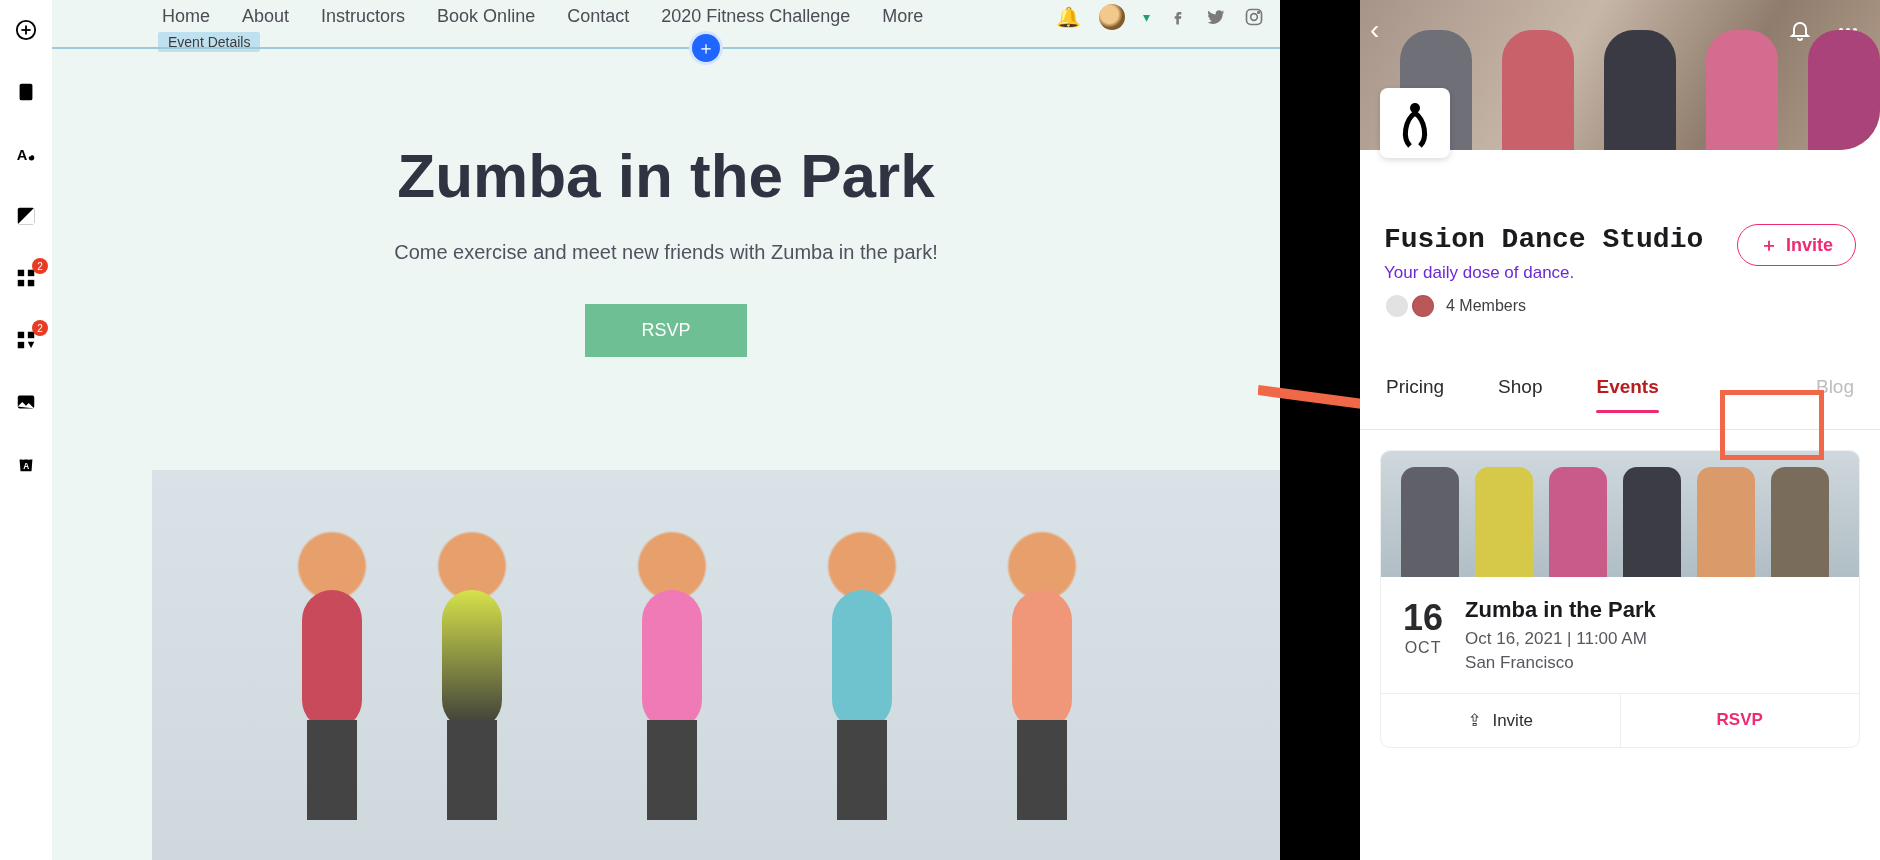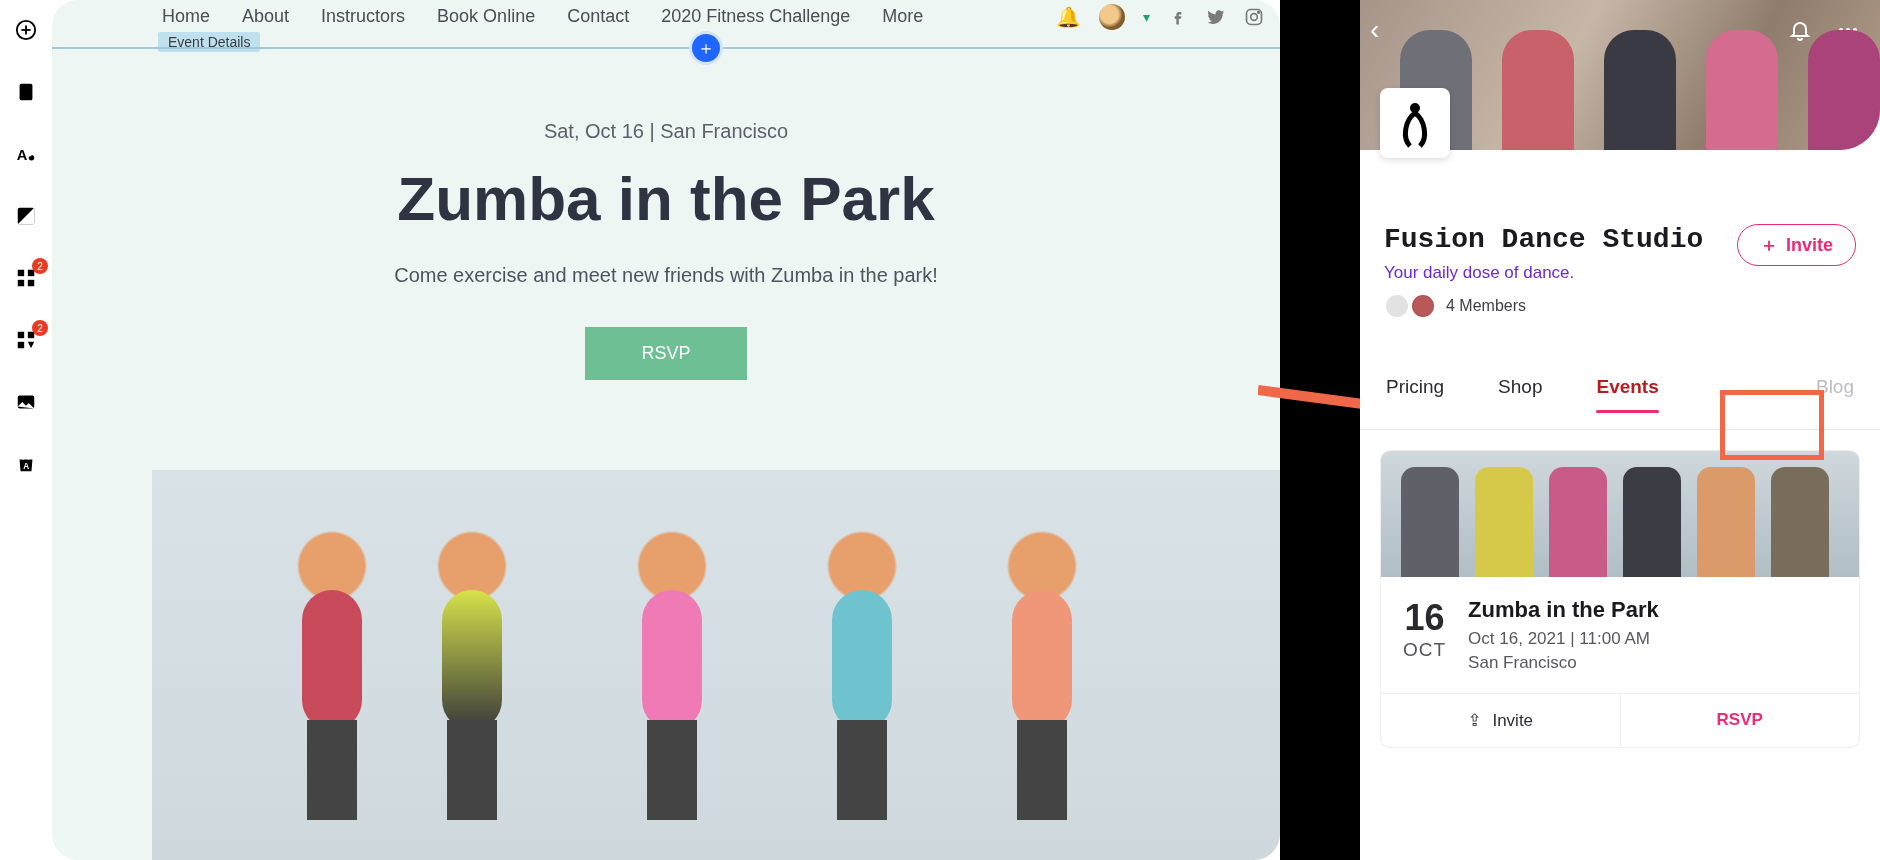--- a/index.html
+++ b/index.html
@@ -17,21 +17,21 @@
     background:#fff; display:flex; flex-direction:column; align-items:center;
     padding-top:16px; gap:34px;
   }
   .tb-btn { width:28px; height:28px; display:flex; align-items:center; justify-content:center; position:relative; }
   .badge { position:absolute; top:-6px; right:-8px; width:16px; height:16px; background:#e83b24; color:#fff; font-size:10px; border-radius:50%; display:flex; align-items:center; justify-content:center; }
   .tb-btn svg { width:22px; height:22px; }
 
   
   .site-preview {
     position:absolute; left:52px; top:0; width:1228px; height:860px;
-    background:#eef6f4; overflow:hidden;border-radius:26px;
+    background:#eef6f4; overflow:hidden;
   }
   .top-nav {
     position:absolute; top:6px; left:0; right:0; display:flex; align-items:center;
     justify-content:flex-start; gap:32px; padding-left:110px; color:#4c4c54; font-size:18px;
   }
   .top-nav .nav-item { cursor:pointer; }
   .top-nav-right {
     position:absolute; top:4px; right:16px; display:flex; align-items:center; gap:18px;
   }
   .top-nav-right .avatar {
@@ -153,21 +153,21 @@
   }
   .event-card .img{
     height:126px; background:linear-gradient(#cfd8dc,#b0bec5);
     display:flex; align-items:flex-end; gap:16px; padding-left:20px;
   }
   .event-card .img .sp{width:58px;height:110px;border-radius:14px 14px 0 0;}
   .sp1{background:#5f6068}.sp2{background:#d6c94a}.sp3{background:#c85b87}.sp4{background:#3c3c45}.sp5{background:#da9a6a}.sp6{background:#7a6c5b}
   .event-row{ display:flex; padding:20px 22px; gap:22px;}
   .date-col{text-align:center;}
   .date-col .dnum{font-size:36px; font-weight:700; color:#2a2a2e;}
-  .date-col .dmon{font-size:19px; color:#55555a; letter-spacing:1px;}
+  .date-col .dmon{font-size:16px; color:#55555a; letter-spacing:1px;}
   .info-col .et{font-size:22px; font-weight:800; color:#1a1a1e;}
   .info-col .edt{font-size:17px; color:#575760; margin-top:6px;}
   .info-col .eloc{font-size:17px; color:#575760; margin-top:4px;}
   .card-actions{
     border-top:1px solid #eee; display:flex;
   }
   .card-actions .act{flex:1; text-align:center; padding:16px 0; font-size:17px;}
   .act.invite{color:#2d2d33; border-right:1px solid #eee;}
   .act.invite .ic{margin-right:6px;}
   .act.rsvp{color:#ef2a73; font-weight:600;}
@@ -258,21 +258,20 @@
         <circle cx="12" cy="12" r="4"></circle>
         <circle cx="17.5" cy="6.5" r="1" fill="#7a7a7a"></circle>
       </svg>
   </div>
 
   <div class="sub-tab">Event Details</div>
   <div class="hr-line"></div>
   <div class="fab">＋</div>
 
   <div class="event-block">
-    <div class="event-date-loc">Sat, Oct 16  |  San Francisco</div>
     <div class="event-title">Zumba in the Park</div>
     <div class="event-desc">Come exercise and meet new friends with Zumba in the park!</div>
     <div class="rsvp-btn">RSVP</div>
   </div>
 
   <div class="hero-img">
     <div class="dancer d1">
         <div class="body"></div>
         <div class="legs"></div>
       </div>

